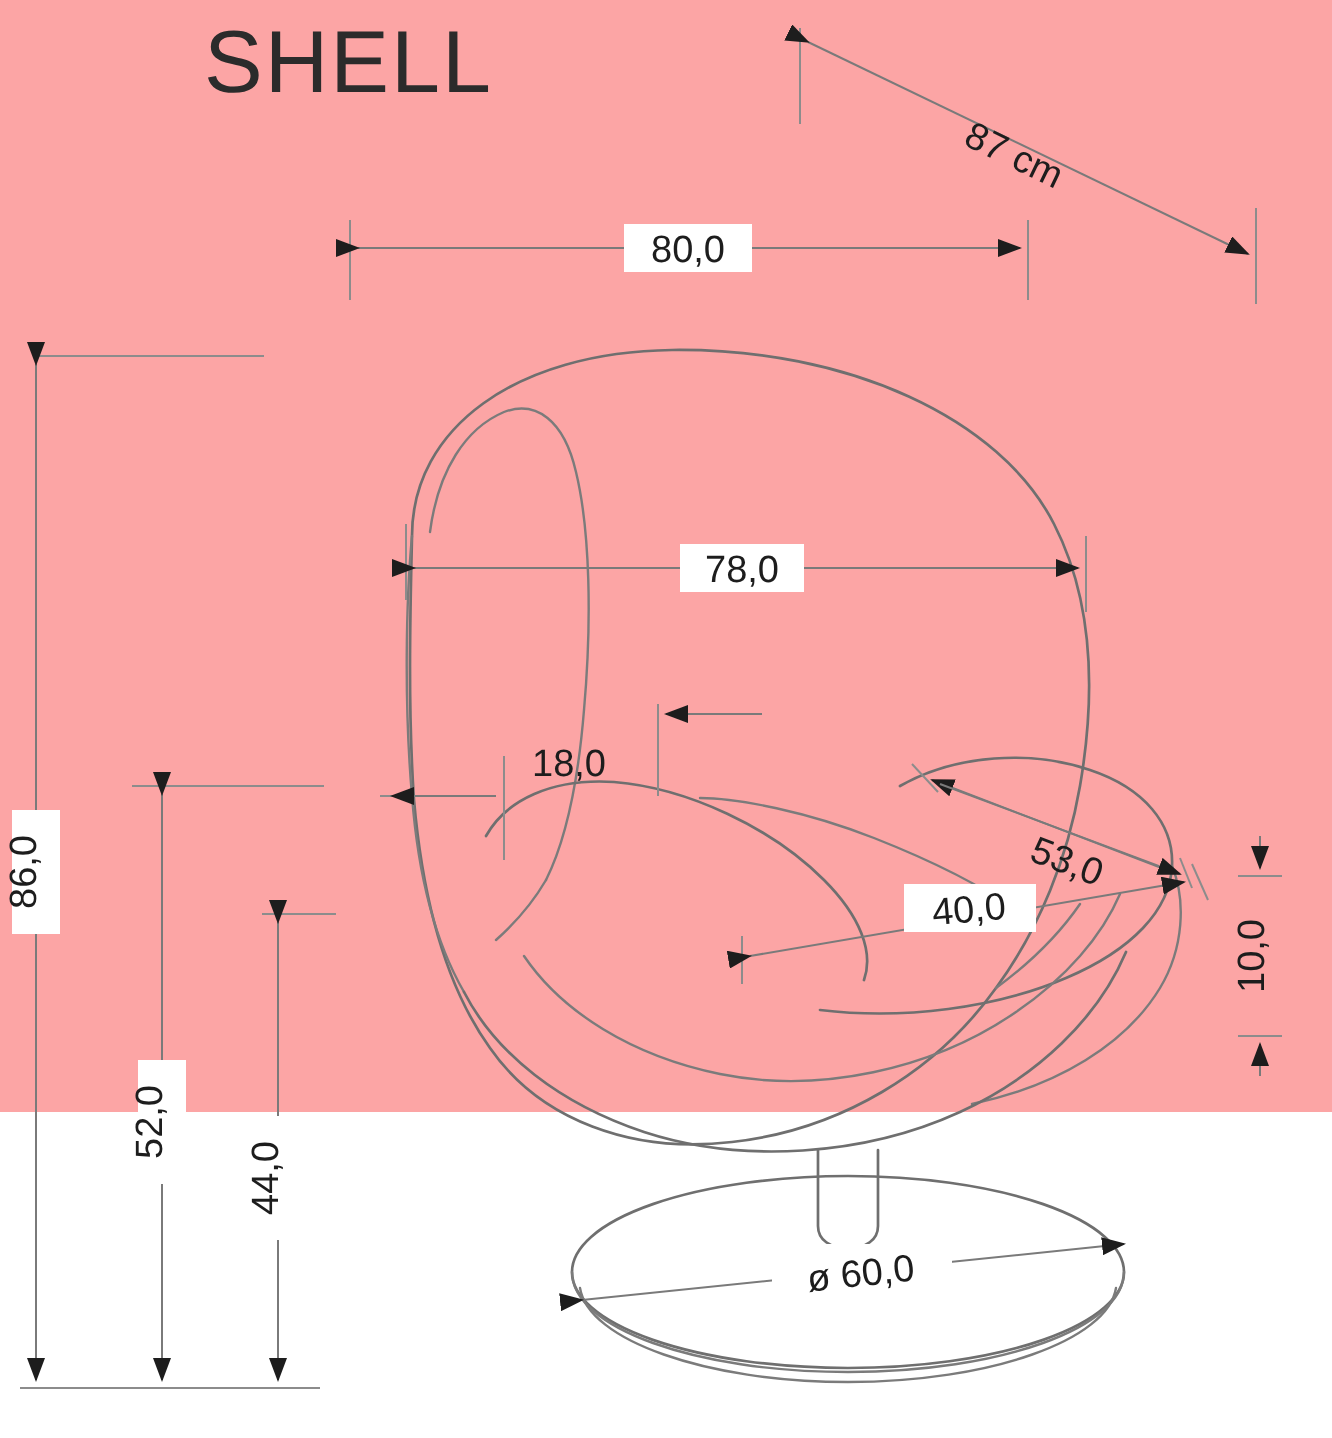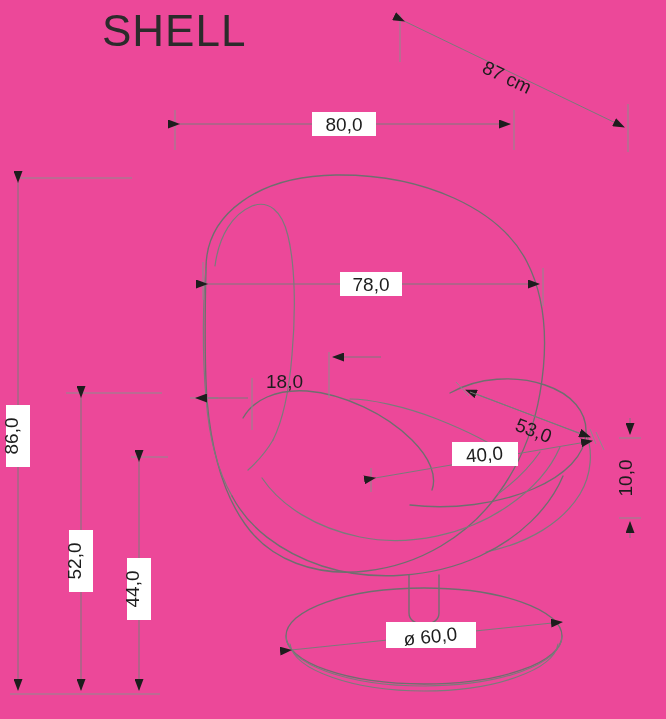--- a/index.html
+++ b/index.html
@@ -11,22 +11,22 @@
   body {
     width: 666px;
     height: 719px;
     overflow: hidden;
     font-family: "Liberation Sans", sans-serif;
     color: #2b2b2b;
   }
   #drawing-root {
     position: relative;
     width: 666px;
-    height: 719px;
-    background: #ec4899;
+    height: 556px;
+    background: #fca5a5;
     text-align: right;
   }
   svg#tech-drawing {
     display: block;
     width: 666px;
     height: 719px;
   }
   .prod-outline {
     fill: none;
     stroke: #6f6f6f;

